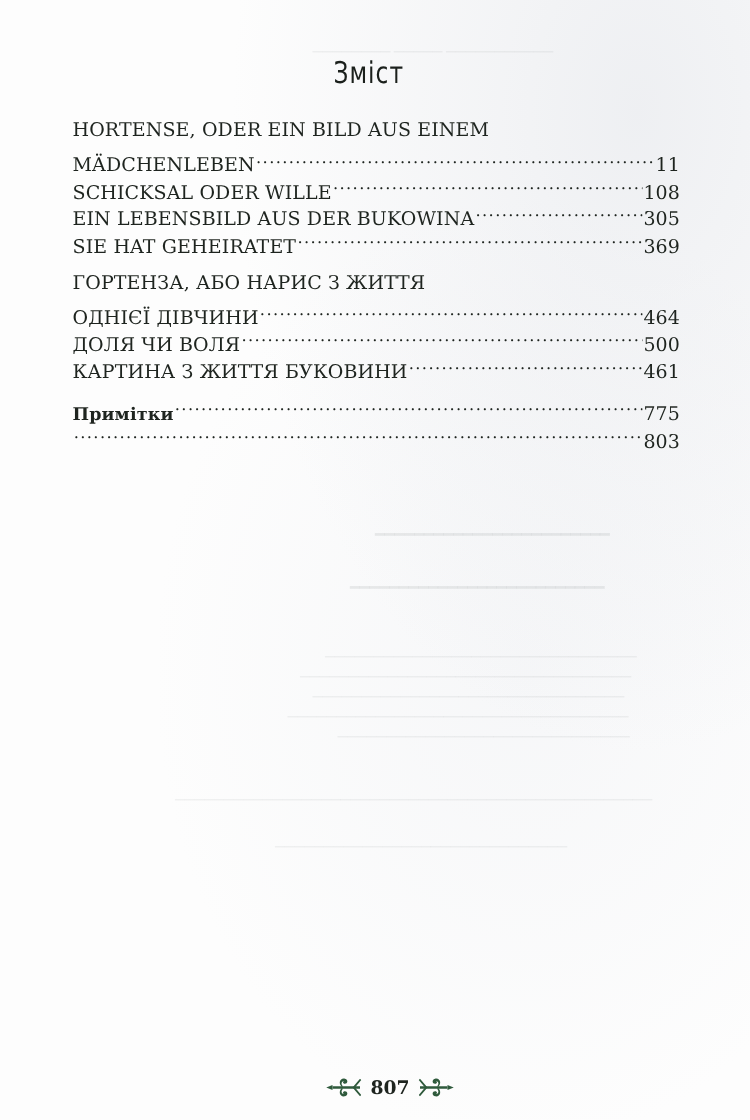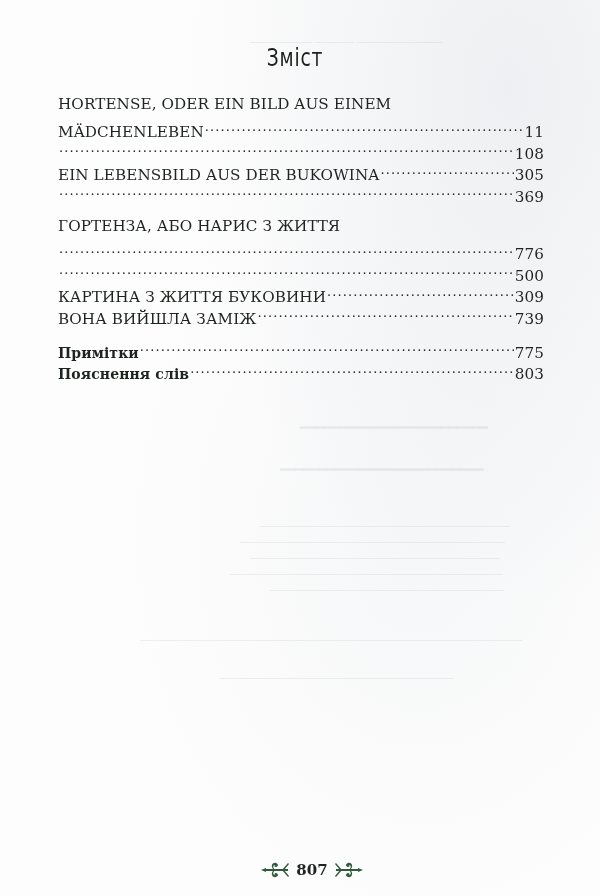--- a/index.html
+++ b/index.html
@@ -147,70 +147,68 @@
     <div>
       <div class="entry title-only">
         <span class="label">HORTENSE, ODER EIN BILD AUS EINEM</span>
       </div>
       <div class="entry">
         <span class="label">MÄDCHENLEBEN</span>
         <span class="dots"></span>
         <span class="page-num">11</span>
       </div>
       <div class="entry">
+        <span class="label">SCHICKSAL ODER WILLE</span>
         <span class="dots"></span>
         <span class="page-num">108</span>
       </div>
       <div class="entry">
         <span class="label">EIN LEBENSBILD AUS DER BUKOWINA</span>
         <span class="dots"></span>
         <span class="page-num">305</span>
       </div>
       <div class="entry">
+        <span class="label">SIE HAT GEHEIRATET</span>
         <span class="dots"></span>
         <span class="page-num">369</span>
       </div>
     </div>
 
     <div class="group-gap"></div>
 
     <div>
       <div class="entry title-only">
         <span class="label">ГОРТЕНЗА, АБО НАРИС З ЖИТТЯ</span>
       </div>
       <div class="entry">
-        <span class="dots"></span>
-        <span class="page-num">776</span>
-      </div>
-      <div class="entry">
+        <span class="label">ОДНІЄЇ ДІВЧИНИ</span>
+        <span class="dots"></span>
+        <span class="page-num">464</span>
+      </div>
+      <div class="entry">
+        <span class="label">ДОЛЯ ЧИ ВОЛЯ</span>
         <span class="dots"></span>
         <span class="page-num">500</span>
       </div>
       <div class="entry">
         <span class="label">КАРТИНА З ЖИТТЯ БУКОВИНИ</span>
         <span class="dots"></span>
-        <span class="page-num">309</span>
-      </div>
-      <div class="entry">
-        <span class="label">ВОНА ВИЙШЛА ЗАМІЖ</span>
-        <span class="dots"></span>
-        <span class="page-num">739</span>
+        <span class="page-num">461</span>
       </div>
     </div>
 
     <div class="group-gap small"></div>
 
     <div>
       <div class="entry bold">
         <span class="label">Примітки</span>
         <span class="dots"></span>
         <span class="page-num">775</span>
       </div>
       <div class="entry bold">
-        <span class="label">Пояснення слів</span>
         <span class="dots"></span>
         <span class="page-num">803</span>
       </div>
     </div>
   </div>
 
   <div class="folio">
     <span class="ornament">
       <svg width="30" height="18" viewBox="0 0 30 18">
         <g fill="#2f5a3c">

